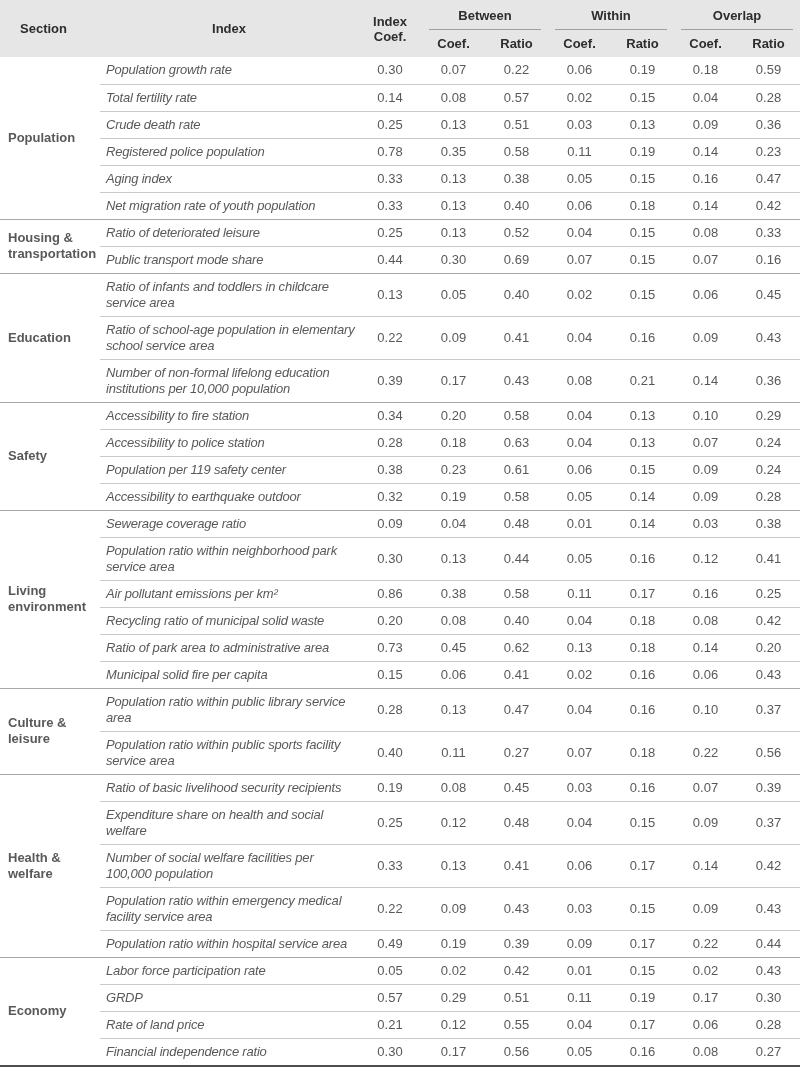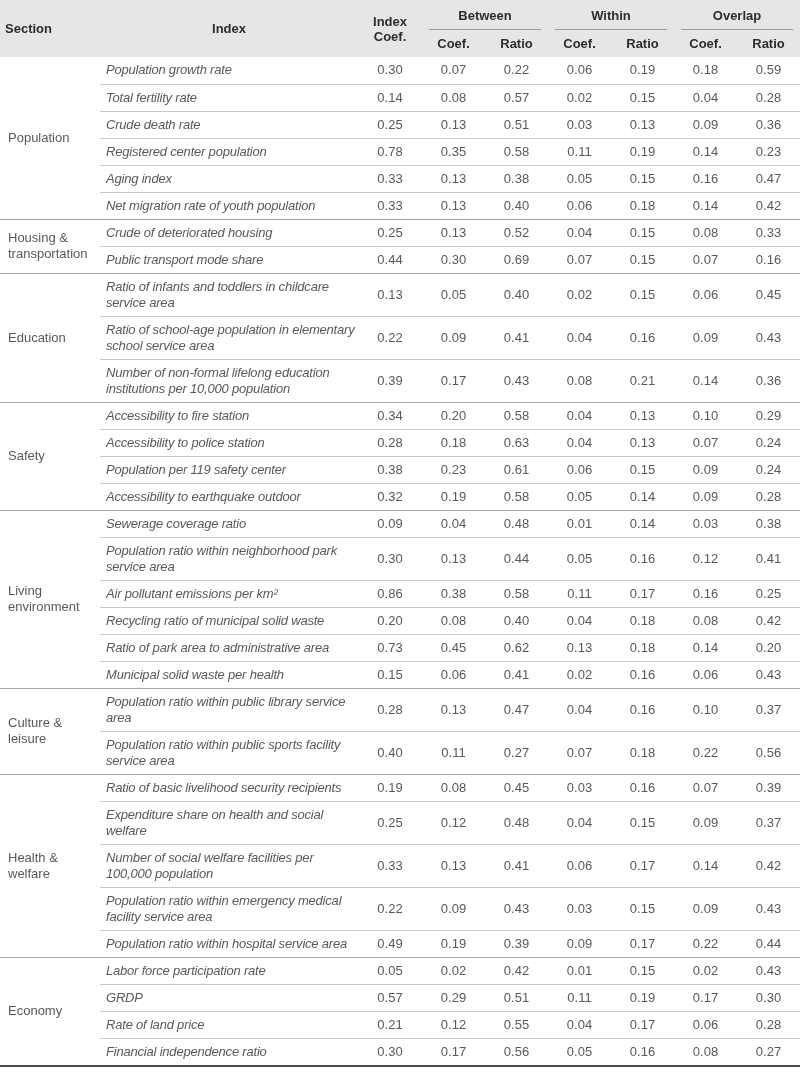--- a/index.html
+++ b/index.html
@@ -29,21 +29,21 @@
     color: #2d2d2d;
     font-size: 13px;
     font-weight: 700;
     text-align: center;
     vertical-align: middle;
     padding: 0;
     line-height: 15px;
   }
   thead tr.h-top th { height: 30px; }
   thead tr.h-sub th { height: 27px; }
-  th.th-section { text-align: left; padding-left: 5px; }
+  th.th-section { text-align: left; padding-left: 20px; }
   th.th-gini    { padding: 0 12px; }
   th.th-group   { position: relative; text-align: center; }
   th.th-group::after {
     content: "";
     position: absolute;
     left: 7px;
     right: 7px;
     bottom: 0;
     border-bottom: 1px solid #9e9e9e;
   }
@@ -56,20 +56,21 @@
     line-height: 16px;
     font-size: 13px;
     color: #595959;
     vertical-align: middle;
     background: #ffffff;
   }
   td.section-cell {
     text-align: left;
     padding-left: 8px;
     padding-right: 4px;
+    font-weight: bold;
   }
   td.index-cell {
     text-align: left;
     padding-left: 6px;
     padding-right: 2px;
     letter-spacing: -0.2px;
     font-style: italic;
   }
   td.value-cell { text-align: center; }
 
@@ -137,21 +138,21 @@
           <td class="index-cell">Crude death rate</td>
           <td class="value-cell">0.25</td>
           <td class="value-cell">0.13</td>
           <td class="value-cell">0.51</td>
           <td class="value-cell">0.03</td>
           <td class="value-cell">0.13</td>
           <td class="value-cell">0.09</td>
           <td class="value-cell">0.36</td>
         </tr>
         <tr class="inner-row">
-          <td class="index-cell">Registered center population</td>
+          <td class="index-cell">Registered police population</td>
           <td class="value-cell">0.78</td>
           <td class="value-cell">0.35</td>
           <td class="value-cell">0.58</td>
           <td class="value-cell">0.11</td>
           <td class="value-cell">0.19</td>
           <td class="value-cell">0.14</td>
           <td class="value-cell">0.23</td>
         </tr>
         <tr class="inner-row">
           <td class="index-cell">Aging index</td>
@@ -168,21 +169,21 @@
           <td class="value-cell">0.33</td>
           <td class="value-cell">0.13</td>
           <td class="value-cell">0.40</td>
           <td class="value-cell">0.06</td>
           <td class="value-cell">0.18</td>
           <td class="value-cell">0.14</td>
           <td class="value-cell">0.42</td>
         </tr>
         <tr class="section-first">
           <td class="section-cell" rowspan="2">Housing &amp; transportation</td>
-          <td class="index-cell">Crude of deteriorated housing</td>
+          <td class="index-cell">Ratio of deteriorated leisure</td>
           <td class="value-cell">0.25</td>
           <td class="value-cell">0.13</td>
           <td class="value-cell">0.52</td>
           <td class="value-cell">0.04</td>
           <td class="value-cell">0.15</td>
           <td class="value-cell">0.08</td>
           <td class="value-cell">0.33</td>
         </tr>
         <tr class="inner-row">
           <td class="index-cell">Public transport mode share</td>
@@ -311,21 +312,21 @@
           <td class="index-cell">Ratio of park area to administrative area</td>
           <td class="value-cell">0.73</td>
           <td class="value-cell">0.45</td>
           <td class="value-cell">0.62</td>
           <td class="value-cell">0.13</td>
           <td class="value-cell">0.18</td>
           <td class="value-cell">0.14</td>
           <td class="value-cell">0.20</td>
         </tr>
         <tr class="inner-row">
-          <td class="index-cell">Municipal solid waste per health</td>
+          <td class="index-cell">Municipal solid fire per capita</td>
           <td class="value-cell">0.15</td>
           <td class="value-cell">0.06</td>
           <td class="value-cell">0.41</td>
           <td class="value-cell">0.02</td>
           <td class="value-cell">0.16</td>
           <td class="value-cell">0.06</td>
           <td class="value-cell">0.43</td>
         </tr>
         <tr class="section-first">
           <td class="section-cell" rowspan="2">Culture &amp; leisure</td>

